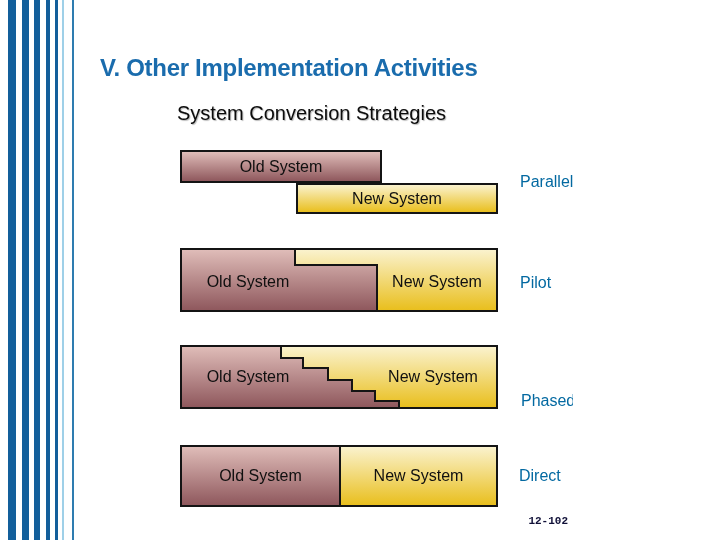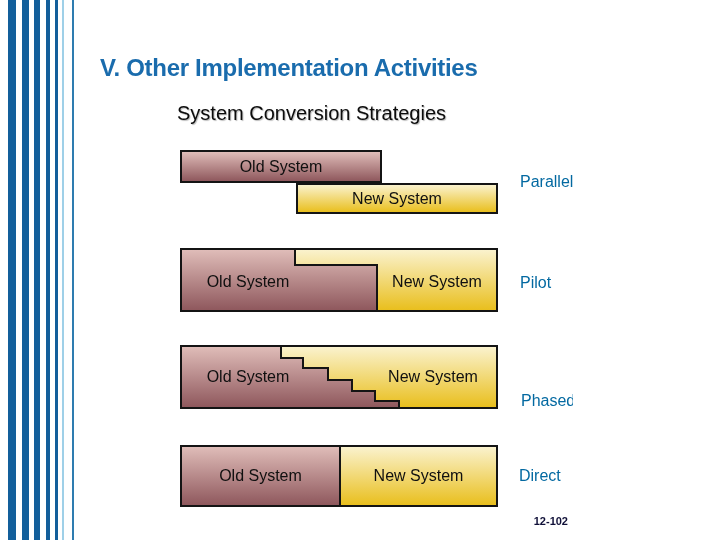--- a/index.html
+++ b/index.html
@@ -63,21 +63,21 @@
   
   .direct-box{left:180px;top:445px;width:318px;height:62px;display:flex;}
   .direct-half{height:100%;display:flex;align-items:center;justify-content:center;
     font-size:16px;color:#101010;box-sizing:border-box;}
   .direct-old{width:159px;border-right:2px solid #141414;}
   .direct-new{width:155px;}
   .lbl-direct{left:519px;top:467px;}
 
   .page-number{
     position:absolute;right:5px;top:515px;width:80px;text-align:right;
-    font-family:Liberation Sans, sans-serif;font-weight:bold;
+    font-family:Liberation Mono, monospace;font-weight:bold;
     font-size:11px;color:#101038;
   }
   svg{display:block;}
 </style>
 </head>
 <body>
 
 <div id="slide">
 
   <div>

